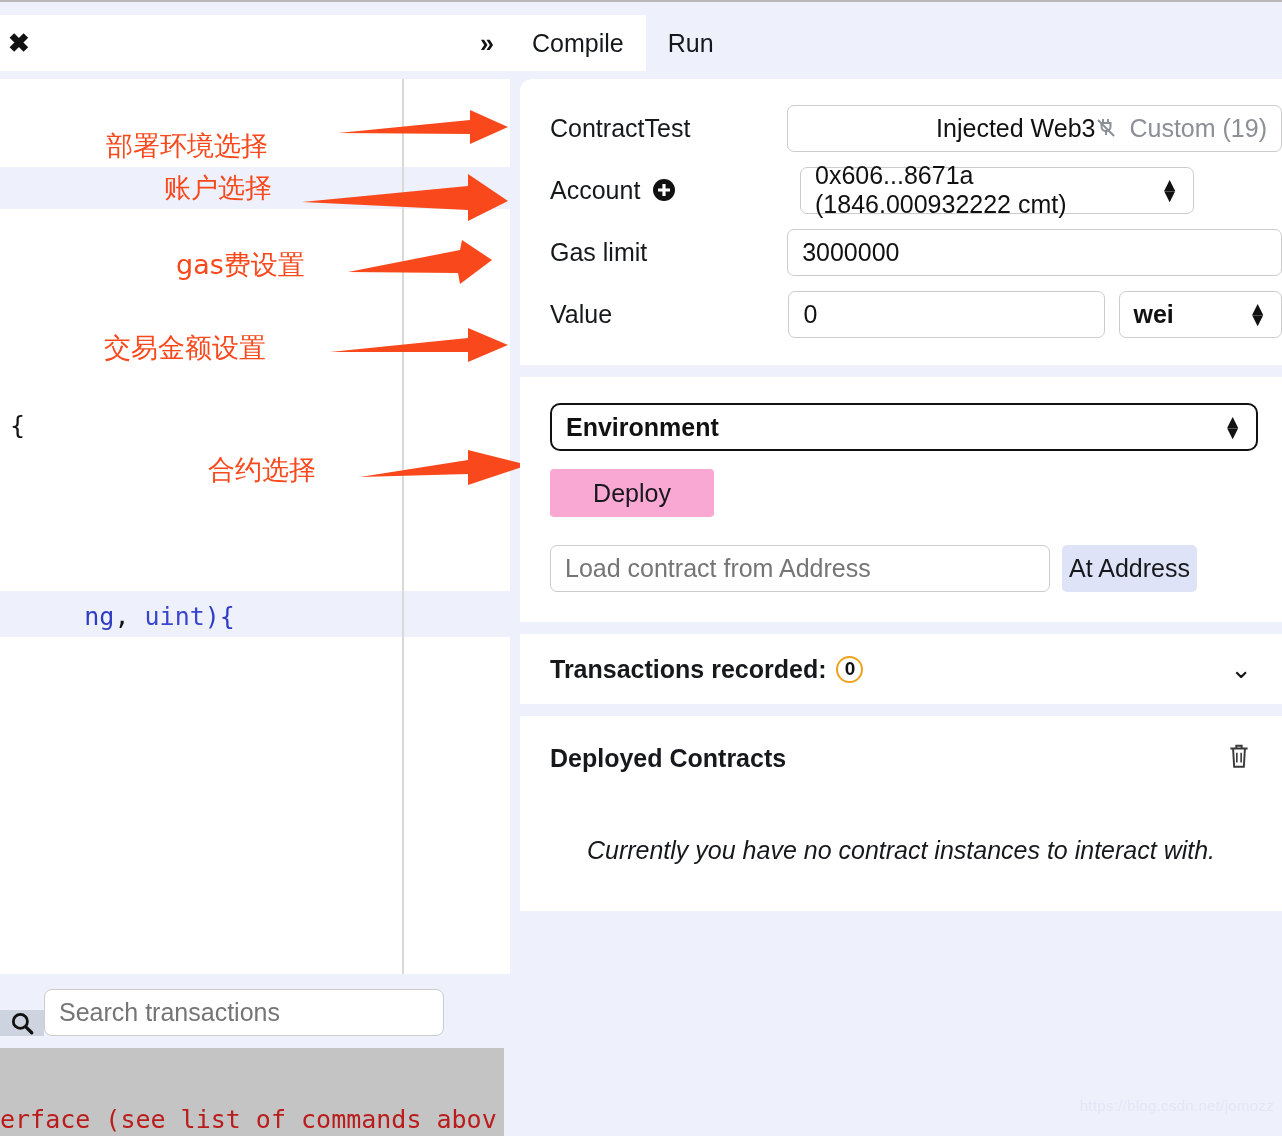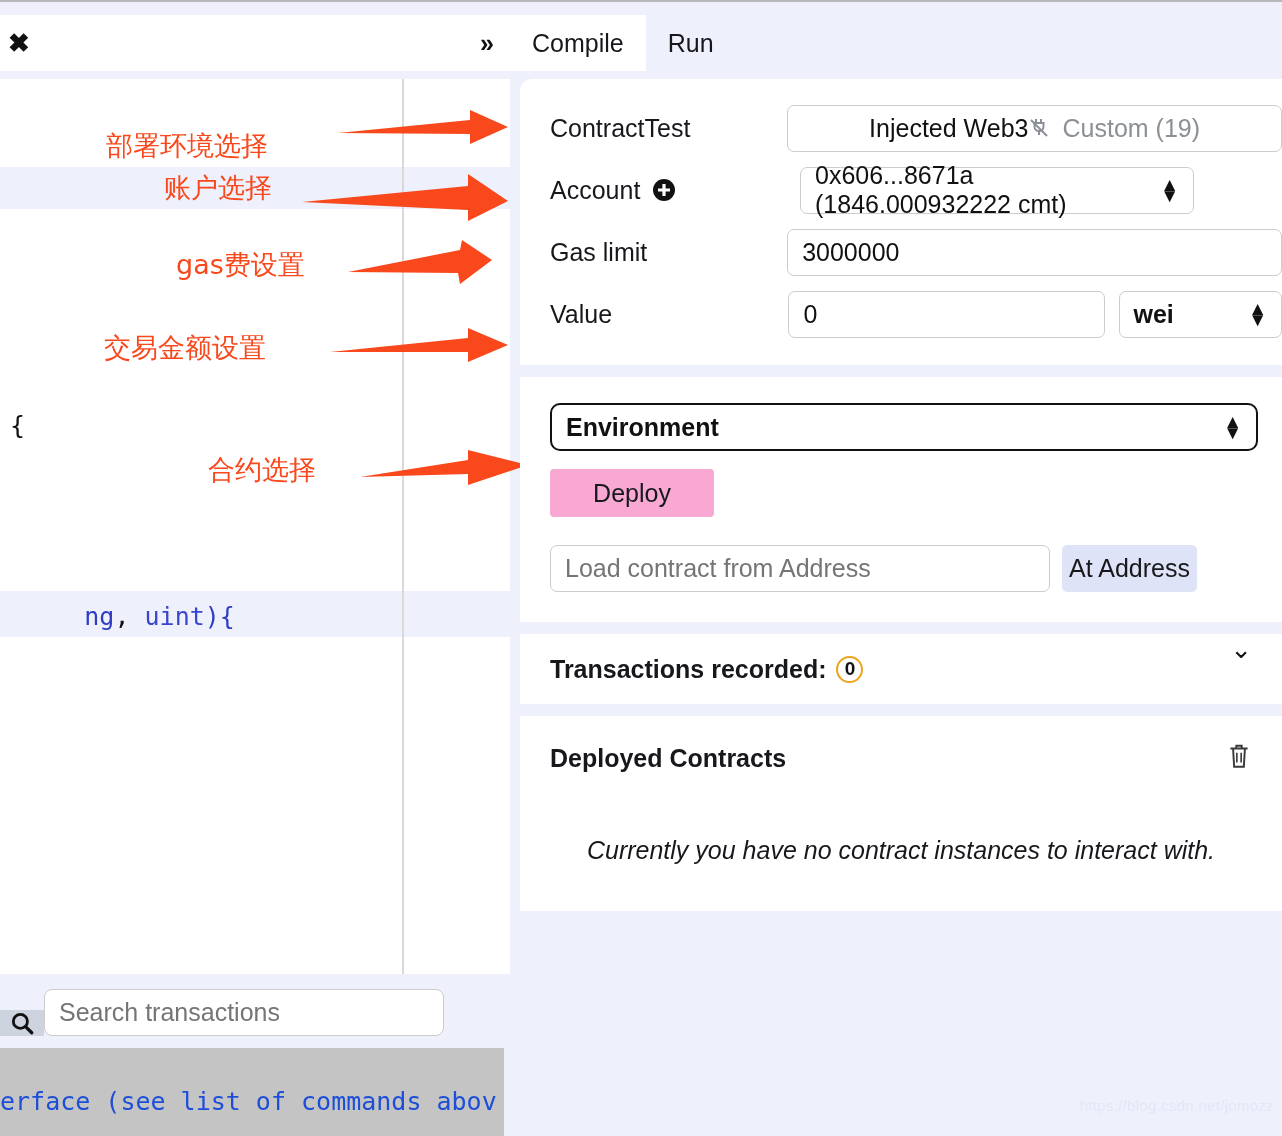--- a/index.html
+++ b/index.html
@@ -60,21 +60,21 @@
   .gap { height: 12px; background: #eef0fb; }
 
   .form-row { display: flex; align-items: center; height: 62px; padding-left: 30px; }
   .form-label { font-size: 25px; color: #16181c; width: 250px; display: flex; align-items: center; gap: 12px; }
   .plus-ic { display: inline-flex; align-items: center; justify-content: center; font-size: 24px; }
 
   .ctl {
     height: 47px; border: 1px solid #ccc; border-radius: 7px; background: #fff;
     display: flex; align-items: center; padding: 0 14px; font-size: 25px; color: #111;
   }
-  .ctl.env { width: 520px; justify-content: center; }
+  .ctl.env { width: 520px; justify-content: flex-end; }
   .ctl.acct { width: 394px; justify-content: space-between; }
   .ctl.gas  { width: 520px; }
   .ctl.val  { width: 330px; }
   .ctl.unit { width: 170px; margin-left: 14px; justify-content: space-between; font-weight: 700; }
   .muted { color: #8b8f96; font-size: 25px; display: flex; align-items: center; gap: 10px; }
   .spin { display: inline-flex; flex-direction: column; line-height: 0.58; font-size: 19px; color: #111; }
 
   
   .deploy-card { padding: 26px 30px 30px 30px; }
   .contract-sel {
@@ -94,21 +94,21 @@
     background: #fff; font-size: 25px; color: #8b8f96; padding: 0 14px;
     font-family: "Liberation Sans", sans-serif;
   }
   .at-btn {
     margin-left: 12px; width: 135px; height: 47px; background: #dfe3f7;
     border: none; border-radius: 5px; font-size: 25px; color: #16181c;
     cursor: pointer; font-family: "Liberation Sans", sans-serif;
   }
 
   
-  .tx-card { height: 70px; display: flex; padding: 0 30px; }
+  .tx-card { height: 70px; display: flex; align-items: center; padding: 0 30px; }
   .tx-title { font-size: 25px; font-weight: 700; color: #16181c; display: flex; align-items: center; gap: 10px; }
   .badge0 {
     width: 27px; height: 27px; border-radius: 50%; border: 2px solid #f0a21a;
     display: inline-flex; align-items: center; justify-content: center;
     font-size: 19px; font-weight: 700; color: #111;
   }
   .chev-d { margin-left: auto; font-size: 26px; color: #111; cursor: pointer; }
 
   
   .dc-card { padding: 26px 30px 46px 30px; }
@@ -125,22 +125,22 @@
     width: 44px; background: #ced3e0; display: flex; align-items: center; justify-content: center;
   }
   .search-inp {
     width: 400px; height: 47px; border: 1px solid #ccc; border-radius: 8px; background: #fff;
     font-size: 25px; color: #6f737a; padding: 0 14px; font-family: "Liberation Sans", sans-serif;
   }
   .console {
     position: absolute; left: 0; top: 1048px; width: 504px; height: 88px; background: #c4c4c4;
   }
   .console-txt {
-    position: absolute; left: 0; bottom: 20px; font-family: "DejaVu Sans Mono", monospace;
-    font-size: 25px; color: #1d4ed8; white-space: pre;
+    position: absolute; left: 0; bottom: 2px; font-family: "DejaVu Sans Mono", monospace;
+    font-size: 25px; color: #b91c1c; white-space: pre;
   }
   .watermark {
     position: absolute; right: 8px; bottom: 22px; font-size: 15px; color: #e2e6f6;
     font-family: "Liberation Sans", sans-serif; letter-spacing: 0.3px;
   }
 </style>
 </head>
 <body>
 
 <div id="root">

